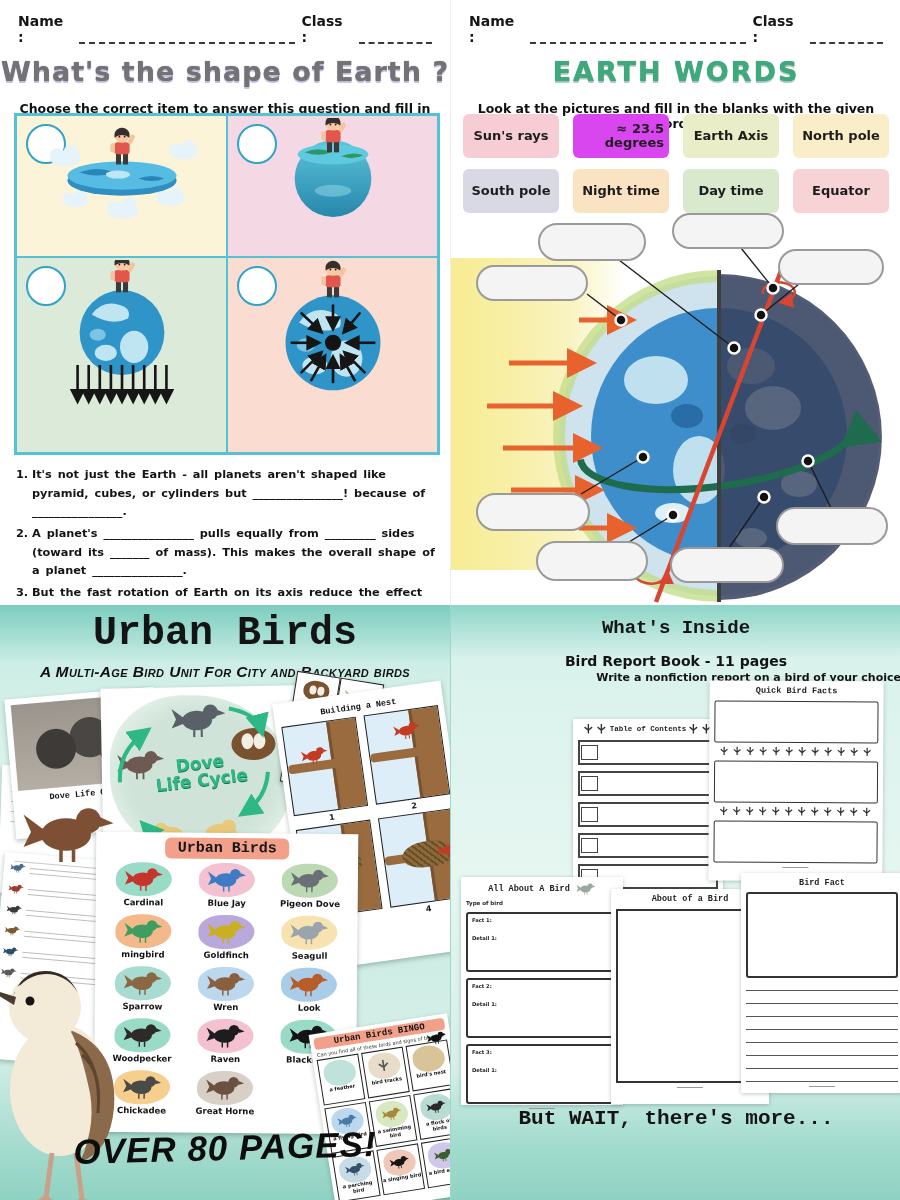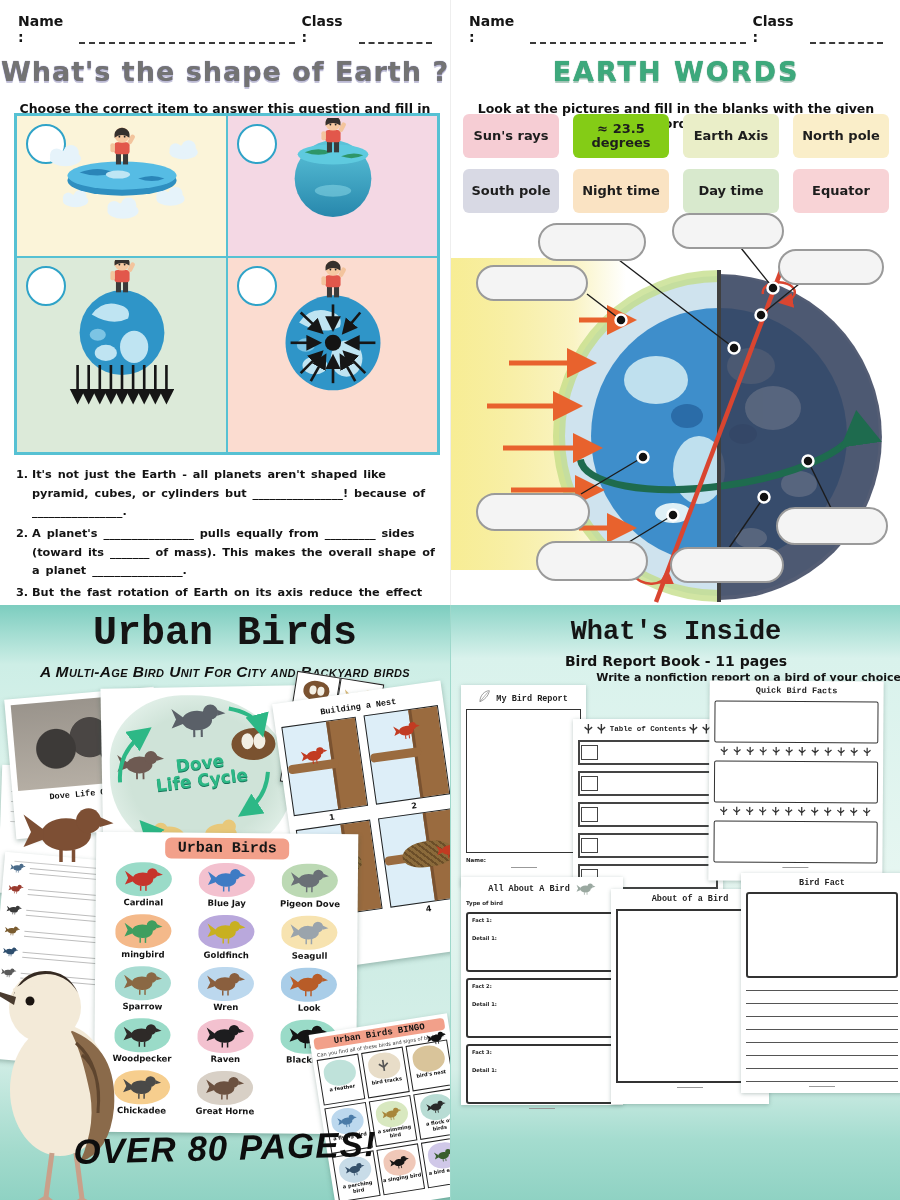--- a/index.html
+++ b/index.html
@@ -31,21 +31,21 @@
   .answer-circle{position:absolute;left:9px;top:8px;width:36px;height:36px;border-radius:50%;background:#fff;border:2.5px solid #2fa3c8;}
   .cell-illus{position:absolute;left:0;top:2px;width:100%;}
   .questions{position:absolute;left:16px;right:12px;top:466px;font-size:11.3px;font-weight:600;color:#141414;line-height:1.65;}
   .q-row{display:flex;margin-bottom:3px;}
   .q-num{flex:0 0 16px;}
   .q-text{flex:1;word-spacing:2px;}
 
   
   .chip-grid{position:absolute;left:12px;right:12px;top:114px;display:grid;grid-template-columns:repeat(4,1fr);gap:11px 14px;}
   .chip{min-height:40px;border-radius:6px;display:flex;align-items:center;justify-content:center;text-align:center;font-size:13px;font-weight:700;color:#1d1d1d;line-height:1.1;padding:2px 5px;}
-  .c1{background:#f6cdd4;} .c2{background:#84cc16;} .c3{background:#eaeec8;} .c4{background:#faeec9;}
+  .c1{background:#f6cdd4;} .c2{background:#d946ef;text-align:right;} .c3{background:#eaeec8;} .c4{background:#faeec9;}
   .c5{background:#d8d9e4;} .c6{background:#fae3c3;} .c7{background:#d8e9cd;} .c8{background:#f8d3d6;}
   .diagram{position:absolute;left:0;top:208px;}
 
   
   .promo-title{position:absolute;top:6px;left:0;right:0;margin:0;text-align:center;font-family:"Liberation Mono",monospace;font-weight:700;font-size:40px;color:#141414;}
   .promo-subtitle{position:absolute;top:58px;left:0;right:0;margin:0;text-align:center;font-family:"Liberation Sans",sans-serif;font-style:italic;font-variant:small-caps;font-weight:900;font-size:15.5px;color:#101010;letter-spacing:.4px;}
   .card{position:absolute;background:#fff;box-shadow:0 2px 5px rgba(40,80,70,.35);}
   .card-dove-photo{left:10px;top:88px;width:138px;height:128px;transform:rotate(-5deg);z-index:2;padding:6px;}
   .photo-block{width:100%;height:86px;background:
      radial-gradient(circle at 30% 55%, #3d3a38 0 18%, transparent 19%),
@@ -96,21 +96,21 @@
   .bingo-grid{display:grid;grid-template-columns:repeat(3,1fr);gap:3px;margin-top:2px;}
   .bingo-cell{border:1.3px solid #222;height:44px;position:relative;text-align:center;}
   .bingo-img{margin:2px auto 0 auto;width:32px;height:26px;border-radius:45% 55% 50% 50%;display:flex;align-items:center;justify-content:center;}
   .bingo-label{font-size:5px;font-weight:700;color:#111;line-height:1.1;}
   .g1{background:#bfe2da;} .g2{background:#e8ddc8;} .g3{background:#d9c49a;} .g4{background:#bcd8ee;} .g5{background:#d8e8c0;}
   .g6{background:#b8dcd4;} .g7{background:#c8dce8;} .g8{background:#f0c8b8;} .g9{background:#d0c8e8;}
   .big-bird{position:absolute;left:-10px;top:330px;z-index:5;}
   .over80{position:absolute;left:0;right:0;top:523px;z-index:6;text-align:center;font-family:"Liberation Sans",sans-serif;font-weight:900;font-size:35px;letter-spacing:1px;color:#0d0d0d;transform:rotate(-1.5deg);font-style:italic;}
 
   
-  .inside-title{position:absolute;top:12px;left:0;right:0;margin:0;text-align:center;font-family:"Liberation Mono",monospace;font-weight:700;font-size:27px;color:#151515;}
+  .inside-title{position:absolute;top:12px;left:0;right:0;margin:0;text-align:center;font-family:"Liberation Mono",monospace;font-weight:700;font-size:19px;color:#151515;}
   .inside-sub1{position:absolute;top:48px;left:0;right:0;text-align:center;font-weight:800;font-size:14px;color:#131313;}
   .inside-sub2{position:absolute;top:66px;left:8px;right:0;text-align:right;font-weight:800;font-size:11px;color:#131313;}
   .psheet{position:absolute;background:#fff;box-shadow:0 1px 4px rgba(40,80,70,.3);padding:5px;}
   .psheet-title{font-family:"Liberation Mono",monospace;font-weight:700;font-size:8.5px;color:#222;text-align:center;}
   .s-report{left:10px;top:80px;width:115px;height:192px;}
   .report-box{border:1.5px solid #333;height:142px;margin-top:5px;}
   .tiny-label{font-size:5.5px;font-weight:700;color:#222;margin-top:4px;}
   .center-dash{width:26px;border-bottom:1px solid #999;margin:4px auto 0 auto;}
   .s-toc{left:122px;top:78px;width:140px;height:205px;margin-top:36px;}
   .toc-head{display:flex;align-items:center;justify-content:center;gap:3px;}
@@ -759,31 +759,20 @@
     </svg>
 
     <div class="over80">OVER 80 PAGES!</div>
   </section>
 
   <section class="page page-br">
     <h1 class="inside-title">What's Inside</h1>
     <div class="inside-sub1">Bird Report Book - 11 pages</div>
     <div class="inside-sub2">Write a nonfiction report on a bird of your choice</div>
 
-    <div class="psheet s-report">
-      <div class="psheet-title">
-        <svg width="12" height="13" viewBox="0 0 16 18" style="vertical-align:-2px">
-            <use href="#feather"></use>
-          </svg>
-        <span>My Bird Report</span>
-      </div>
-      <div class="report-box"></div>
-      <div class="tiny-label">Name:</div>
-      <div class="center-dash"></div>
-    </div>
 
     <div class="psheet s-toc">
       <div class="toc-head">
         <svg width="10" height="10" viewBox="0 0 7 8">
             <use href="#track" style="color:#333"></use>
           </svg>
         <svg width="10" height="10" viewBox="0 0 7 8">
             <use href="#track" style="color:#333"></use>
           </svg>
         <span class="psheet-title" style="font-size:7.5px">Table of Contents</span>
@@ -954,14 +943,15 @@
         <div class="rule-line"></div>
         <div class="rule-line"></div>
         <div class="rule-line"></div>
       <div class="rule-line"></div>
         <div class="rule-line"></div>
         <div class="rule-line"></div>
         <div class="rule-line"></div>
       <div class="center-dash"></div>
     </div>
 
+    <div class="inside-footer">But WAIT, there's more...</div>
   </section>
 </div>
 
 </body></html>

